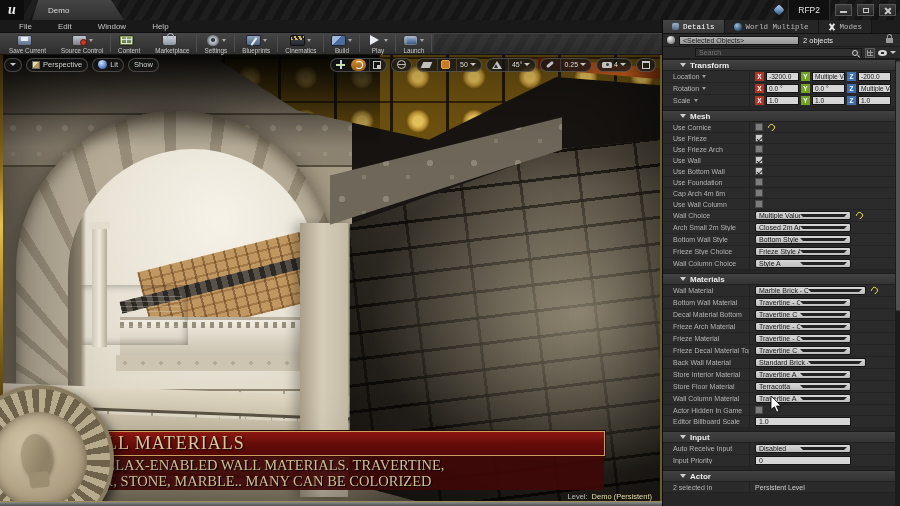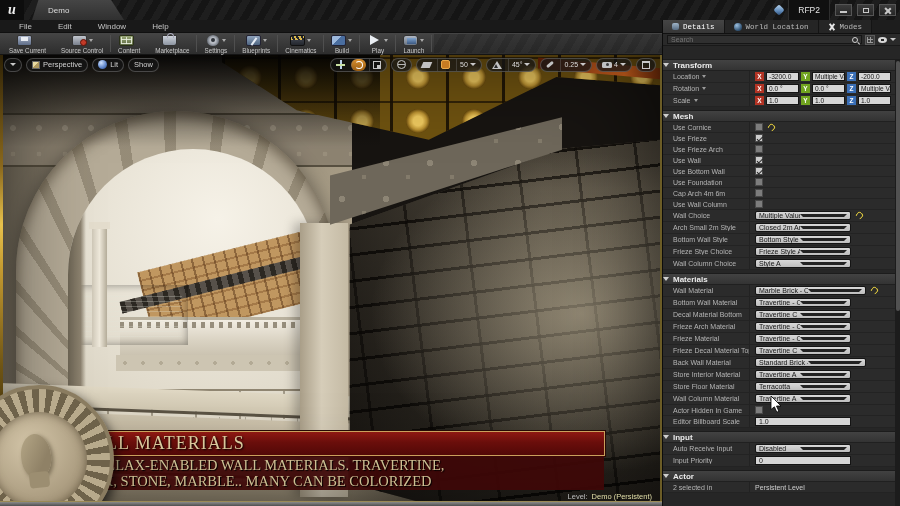--- a/index.html
+++ b/index.html
@@ -184,31 +184,31 @@
   .modes-tab-icon{position:relative;width:8px;height:8px;}
   .modes-tab-icon::before{content:"";position:absolute;left:3px;top:0;width:2px;height:8px;background:#e8e8e8;transform:rotate(35deg);}
   .modes-tab-icon::after{content:"";position:absolute;left:3px;top:0;width:2px;height:8px;background:#e8e8e8;transform:rotate(-35deg);}
   .objrow{height:13px;display:flex;align-items:center;gap:4px;padding:0 4px;background:#2a2a2a;border-bottom:1px solid #1c1c1c;}
   .sphere-icon{width:8px;height:8px;border-radius:50%;background:radial-gradient(circle at 35% 30%,#f0f0f0,#8a8a8a 70%);flex:none;}
   .objdd{width:120px;height:9px;background:linear-gradient(#b4b4b4,#969696);border:1px solid #141414;font-size:7px;color:#1c1c1c;display:flex;align-items:center;padding:0 3px;white-space:nowrap;overflow:hidden;}
   .objcount{font-size:7.5px;color:#e8e8e8;flex:1;}
   .lock-icon{position:relative;width:7px;height:5px;background:#9a9a9a;margin-right:3px;flex:none;}
   .lock-icon::before{content:"";position:absolute;left:1px;top:-4px;width:3.4px;height:4px;border:1.2px solid #9a9a9a;border-bottom:none;border-radius:3px 3px 0 0;}
   .searchrow{height:12px;display:flex;align-items:center;gap:3px;padding:0 4px;background:#2a2a2a;border-bottom:1px solid #191919;}
-  .searchbox{flex:1;height:9px;background:#303030;border:1px solid #161616;display:flex;align-items:center;padding:0 3px;}
+  .searchbox{flex:1;height:9px;background:#303030;border:1px solid #161616;display:flex;align-items:center;padding:0 3px;margin-left:28px;}
   .searchbox input{flex:1;background:transparent;border:none;outline:none;color:#bdbdbd;font-size:7px;font-family:inherit;padding:0;min-width:0;}
   .search-icon{position:relative;width:6px;height:6px;border:1.2px solid #d0d0d0;border-radius:50%;flex:none;}
   .search-icon::after{content:"";position:absolute;left:4.6px;top:4.6px;width:3px;height:1.2px;background:#d0d0d0;transform:rotate(45deg);transform-origin:0 0;}
   .grid-filter-icon{width:10px;height:10px;background:#3c3c3c;border:1px solid #5a5a5a;position:relative;flex:none;}
   .grid-filter-icon::after{content:"";position:absolute;inset:1px;background:
     repeating-linear-gradient(0deg,#9a9a9a 0 1px,transparent 1px 3px),repeating-linear-gradient(90deg,#9a9a9a 0 1px,transparent 1px 3px);}
   .eye-icon{width:9px;height:6px;border-radius:50%;background:radial-gradient(circle,#2a2a2a 22%,#d8d8d8 26%);flex:none;}
 
   .pscroll{position:absolute;left:0;right:0;top:39px;bottom:0;overflow:hidden;}
-  .hdr{display:flex;align-items:center;height:12px;background:linear-gradient(#424242,#333);border-top:1px solid #1c1c1c;border-bottom:1px solid #202020;color:#ececec;font-size:8px;font-weight:bold;padding-left:0;gap:4px;margin-top:3px;}
+  .hdr{display:flex;align-items:center;height:12px;background:linear-gradient(#424242,#333);border-top:1px solid #1c1c1c;border-bottom:1px solid #202020;color:#ececec;font-size:8px;font-weight:bold;padding-left:17px;gap:4px;margin-top:3px;}
   .hdr:first-child{margin-top:0;}
   .tri{width:0;height:0;border-left:3.6px solid transparent;border-right:3.6px solid transparent;border-top:4.4px solid #cfcfcf;flex:none;}
   .drow{display:flex;align-items:center;height:11px;background:#2b2b2b;border-bottom:1px solid #232323;padding-left:10px;}
   .drow.dd{height:12px;}
   .dlabel{width:76px;flex:none;font-size:7px;color:#b5b5b5;white-space:nowrap;overflow:hidden;display:flex;align-items:center;gap:3px;}
   .dval{border-left:1px solid #222;padding-left:5px;display:flex;align-items:center;gap:2px;flex:1;height:100%;min-width:0;}
   .cb{width:8px;height:8px;background:#7d7d7d;border:1px solid #4a4a4a;position:relative;flex:none;}
   .cb.checked{background:#cdcdcd;}
   .cb.checked::after{content:"";position:absolute;left:1.4px;top:1.6px;width:4.6px;height:2.4px;border-left:1.5px solid #1e1e1e;border-bottom:1.5px solid #1e1e1e;transform:rotate(-45deg);}
   .ddf{width:96px;height:9.5px;background:linear-gradient(#d8d8d8,#bdbdbd);border:1px solid #141414;border-radius:2px;display:flex;align-items:center;font-size:7px;color:#141414;padding:0 3px;flex:none;}
@@ -507,28 +507,34 @@
     <div class="panel">
       <div class="ptabs">
 
           <div class="ptab active">
             <span class="details-tab-icon"></span>
             <span>Details</span>
           </div>
 
           <div class="ptab">
             <span class="world-settings-tab-icon"></span>
-            <span>World Location</span>
+            <span>World Multiple</span>
           </div>
 
           <div class="ptab">
             <span class="modes-tab-icon"></span>
             <span>Modes</span>
           </div>
         </div>
+      <div class="objrow">
+        <span class="sphere-icon"></span>
+        <span class="objdd">&lt;Selected Objects&gt;</span>
+        <span class="objcount">2 objects</span>
+        <span class="lock-icon"></span>
+      </div>
       <div class="searchrow">
         <span class="searchbox">
           <input placeholder="Search" style="">
           <span class="search-icon"></span>
         </span>
         <span class="grid-filter-icon"></span>
         <span class="eye-icon"></span>
         <span class="caret-icon"></span>
       </div>
 

